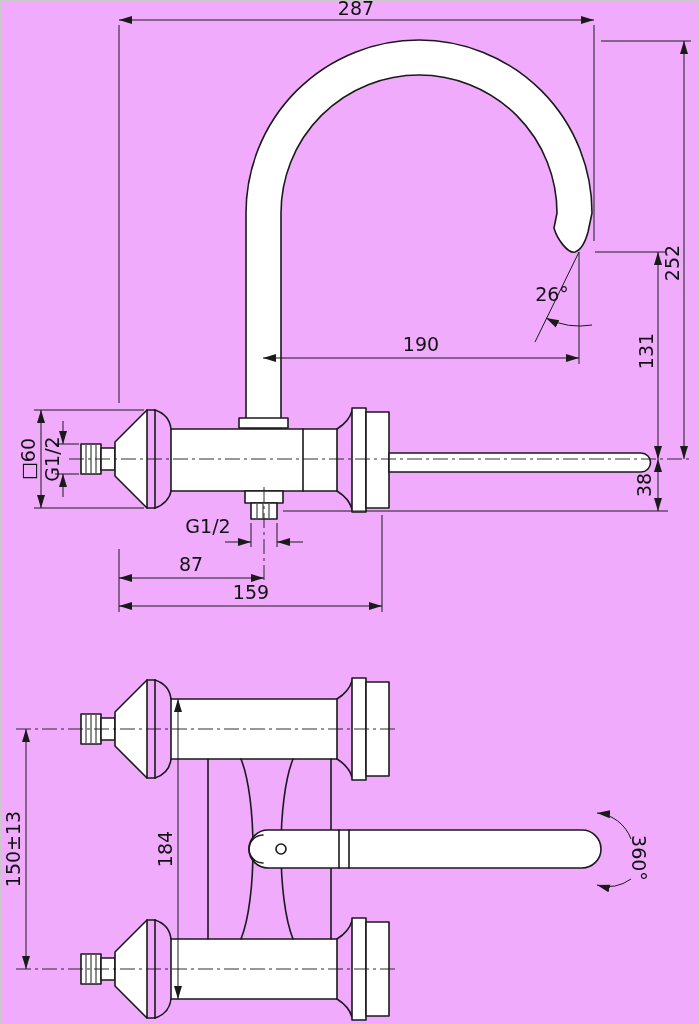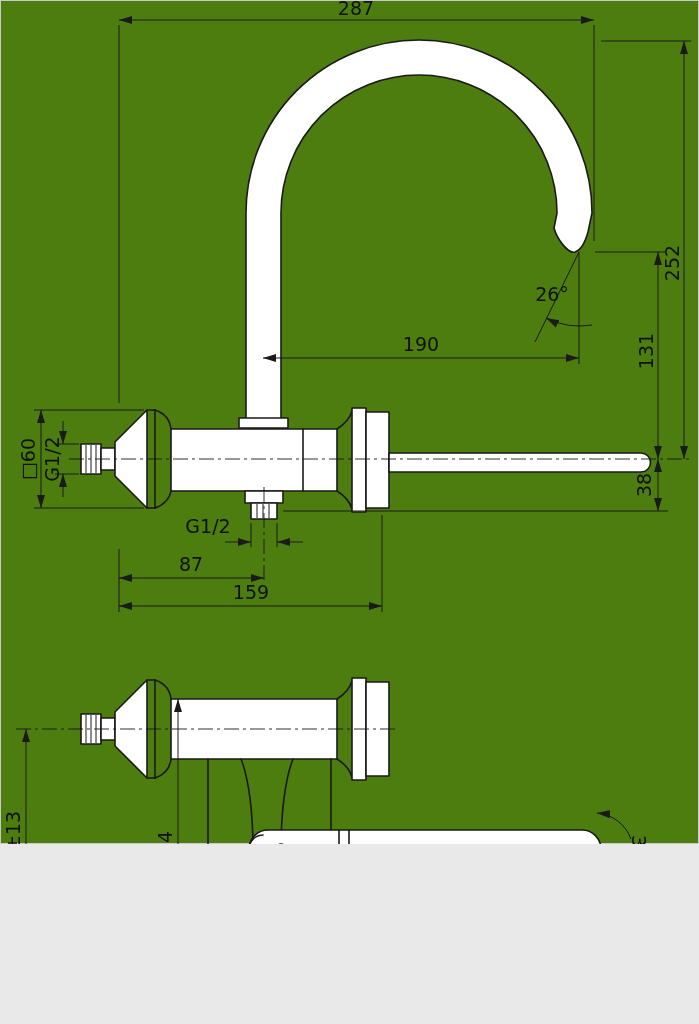--- a/index.html
+++ b/index.html
@@ -1,18 +1,18 @@
 <!DOCTYPE html>
 <html><head>
 <meta charset="utf-8">
 <style>
   html,body { margin:0; padding:0; background:#e9e9e9; }
   .page {
-    position:relative; width:699px; height:844px; margin:0 auto;
-    background:#4d7c0f; border:1px solid #c9c9c9; box-sizing:border-box;
+    position:relative; width:699px; height:1024px; margin:0 auto;
+    background:#f0abfc; border:1px solid #c9c9c9; box-sizing:border-box;
     font-family:"DejaVu Sans", sans-serif;
   }
   svg { display:block; }
   .part     { fill:#ffffff; stroke:#1a1a1a; stroke-width:1.6; stroke-linejoin:round; }
   .partline { fill:none;    stroke:#1a1a1a; stroke-width:1.6; stroke-linecap:round; }
   .thin     { fill:none;    stroke:#1a1a1a; stroke-width:1; }
   .dim      { fill:none;    stroke:#1a1a1a; stroke-width:1; }
   .cl       { fill:none;    stroke:#1a1a1a; stroke-width:0.9; stroke-dasharray:15 4 3 4; }
   .arrow2   { marker-start:url(#ah); marker-end:url(#ah); }
   .arrowE   { marker-end:url(#ah); }

